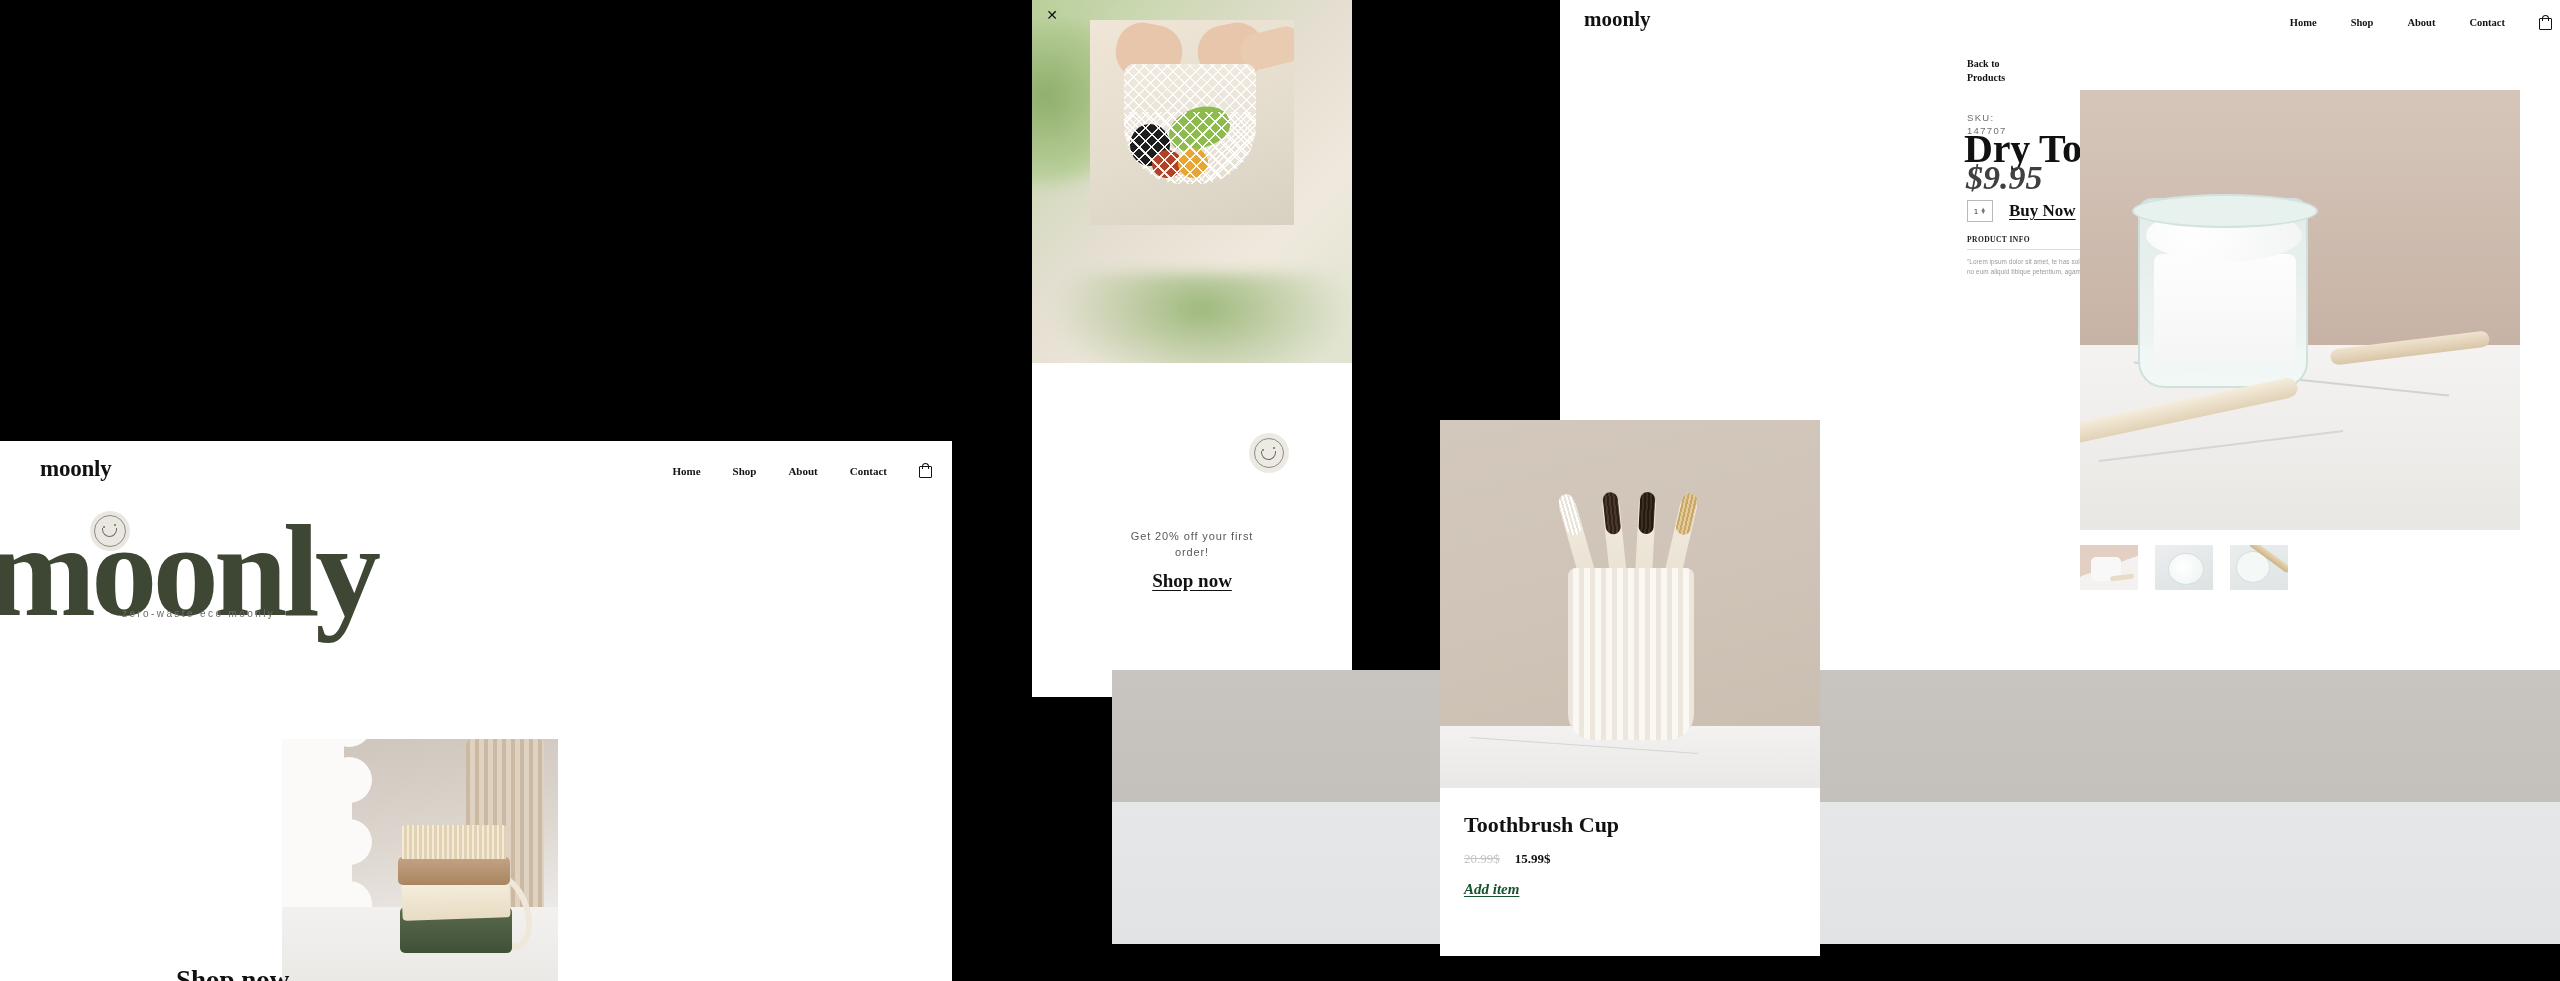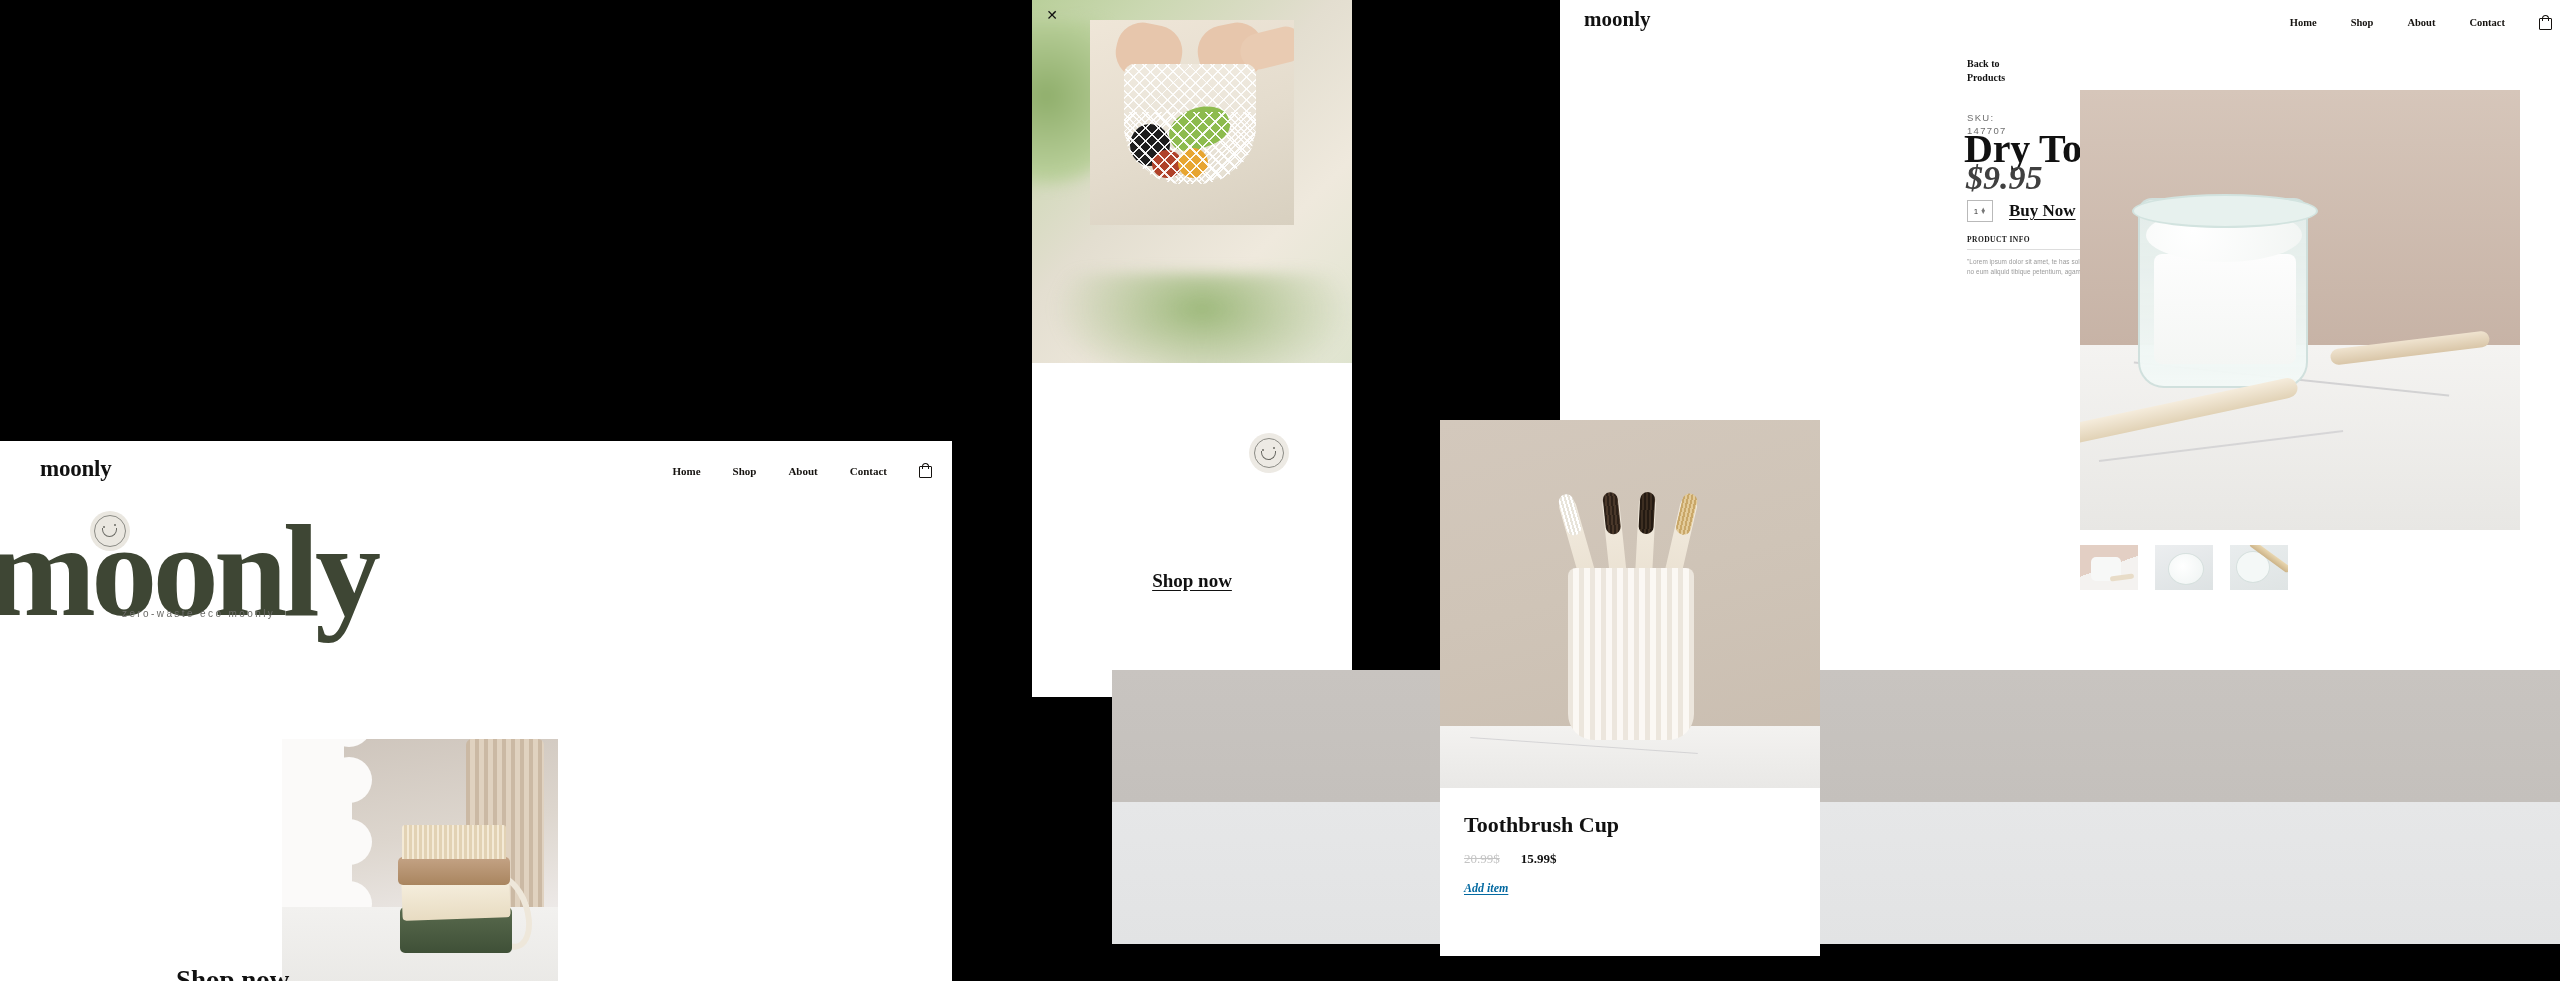--- a/index.html
+++ b/index.html
@@ -398,30 +398,30 @@
   #pcard-img .tb2 i{ background:repeating-linear-gradient(90deg,#2d2118 0 2px,#4a382a 2px 4px); }
   #pcard-img .tb3{ left:196px; transform:rotate(3deg); }
   #pcard-img .tb3 i{ background:repeating-linear-gradient(90deg,#241a12 0 2px,#3d2e21 2px 4px); }
   #pcard-img .tb4{ left:228px; transform:rotate(13deg); }
   #pcard-img .tb4 i{ background:repeating-linear-gradient(90deg,#c9a768 0 2px,#e3cb9a 2px 4px); }
   #pcard-body{ position:absolute; left:0; top:368px; width:100%; height:168px; background:#fff; }
   #pcard-name{
     position:absolute; left:24px; top:24px;
     font-family:"Liberation Serif", serif; font-weight:700; font-size:22px; color:#111;
   }
-  #pcard-prices{ position:absolute; left:24px; top:63px; display:flex; align-items:baseline; gap:21px; }
+  #pcard-prices{ position:absolute; left:24px; top:63px; display:flex; align-items:baseline; gap:15px; }
   #pcard-old{
     font-family:"Liberation Serif", serif; font-size:13px; color:#c4c4c4;
     text-decoration:line-through;
   }
   #pcard-new{ font-family:"Liberation Serif", serif; font-weight:700; font-size:13px; color:#111; }
   #pcard-add{
     position:absolute; left:24px; top:93px;
     font-family:"Liberation Serif", serif; font-style:italic; font-weight:700;
-    font-size:12px; color:#0369a1; text-decoration:underline; text-underline-offset:2px;
+    font-size:15px; color:#14532d; text-decoration:underline; text-underline-offset:2px;
   }
 </style>
 </head>
 <body>
 
 <div class="stage">
 
   <div id="hero-panel">
 
     <div id="hero-nav">
@@ -485,20 +485,21 @@
       </span>
       <div id="popup-close">✕</div>
     </div>
     <div id="popup-body">
       <div id="popup-smiley">
         <span class="ring"></span>
         <span class="eye l"></span>
         <span class="eye r"></span>
         <span class="mouth"></span>
       </div>
+      <div id="popup-sub">Get 20% off your first<br>order!</div>
       <div id="popup-cta">
         <span>Shop now</span>
       </div>
     </div>
   </div>
 
   <div id="band-warm"></div>
   <div id="band-light"></div>
 
   <div id="product-page">

